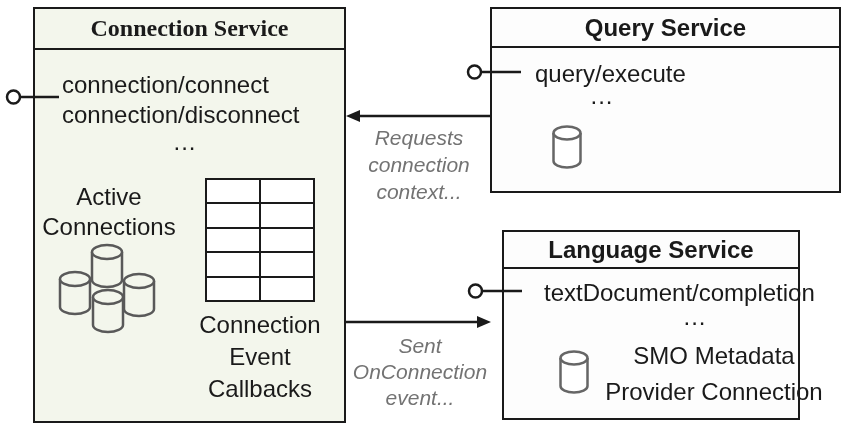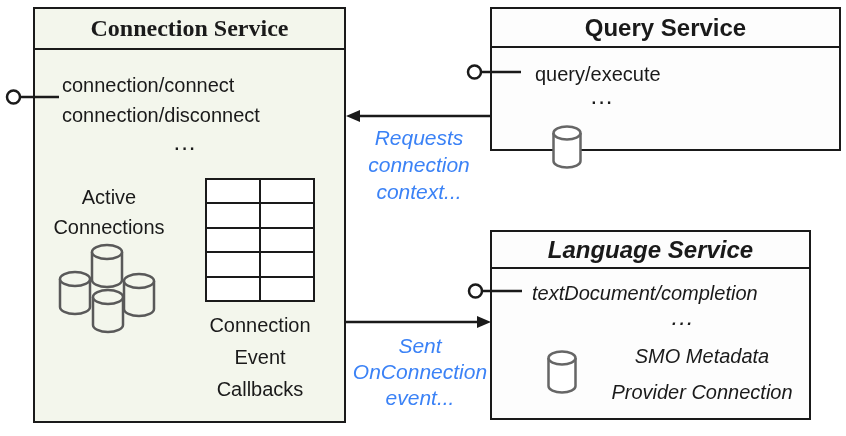--- a/index.html
+++ b/index.html
@@ -8,33 +8,33 @@
     font-family:"Liberation Sans",sans-serif;color:#1a1a1a;overflow:hidden;
   }
   .svc-box{position:absolute;border:2px solid #1a1a1a;box-sizing:border-box;}
   .svc-box.green{background:#f3f6ec;}
   .svc-box.white{background:#fdfdfd;}
   .svc-header{
     position:absolute;left:0;top:0;width:100%;box-sizing:border-box;
     border-bottom:2px solid #1a1a1a;display:flex;align-items:center;justify-content:center;
     font-weight:bold;font-size:24px;
   }
-  .txt{position:absolute;white-space:pre-line;font-size:20px;line-height:30px;}
+  .txt{position:absolute;white-space:pre-line;font-size:24px;line-height:30px;}
   .txt.center{text-align:center;}
   .ellipsis{position:absolute;font-size:24px;line-height:30px;text-align:center;letter-spacing:1px;}
   .cb-table{
     position:absolute;display:grid;
     grid-template-columns:repeat(2,1fr);grid-template-rows:repeat(5,1fr);
     background:#1a1a1a;gap:2px;padding:2px;box-sizing:border-box;
   }
   .cb-table .cell{background:#ffffff;}
   .overlay{position:absolute;left:0;top:0;width:846px;height:436px;pointer-events:none;}
   .arrow-label{
     position:absolute;font-style:italic;font-size:21px;line-height:27px;
-    text-align:center;white-space:pre-line;color:#3b82f6;
+    text-align:center;white-space:pre-line;color:#737373;
   }
   .icon-svg{position:absolute;}
 </style>
 </head>
 <body>
 
 <div class="stage">
 
   <div class="svc-box green" style="left:33px;top:7px;width:313px;height:416px;">
     <div class="svc-header" style="height:41px;font-family:Liberation Serif, serif;">Connection Service</div>
@@ -69,35 +69,35 @@
       <div class="cell"></div>
       <div class="cell"></div>
       <div class="cell"></div>
     </div>
 
     <div class="txt center" style="left:155px;top:300px;width:140px;line-height:32px;">Connection
 Event
 Callbacks</div>
   </div>
 
-  <div class="svc-box white" style="left:490px;top:7px;width:351px;height:144px;">
+  <div class="svc-box white" style="left:490px;top:7px;width:351px;height:186px;">
     <div class="svc-header" style="height:39px;">Query Service</div>
 
     <div class="txt" style="left:43px;top:50px;">query/execute</div>
     <div class="ellipsis" style="left:80px;top:72px;width:60px;">...</div>
 
     <svg class="icon-svg" style="left:60px;top:116px;" width="30" height="44" viewBox="0 0 30 44">
       <g fill="#ffffff" stroke="#666666" stroke-width="2.5">
         <path d="M1.5 8 L1.5 36 A13.5 6.5 0 0 0 28.5 36 L28.5 8"></path>
         <ellipse cx="15" cy="8" rx="13.5" ry="6.5"></ellipse>
       </g>
     </svg>
   </div>
 
-  <div class="svc-box white" style="left:490px;top:230px;width:321px;height:190px;font-style:italic;">
+  <div class="svc-box white" style="left:502px;top:230px;width:298px;height:190px;">
     <div class="svc-header" style="height:37px;">Language Service</div>
 
     <div class="txt" style="left:40px;top:46px;">textDocument/completion</div>
     <div class="ellipsis" style="left:161px;top:70px;width:60px;">...</div>
 
     <svg class="icon-svg" style="left:55px;top:118px;" width="30" height="44" viewBox="0 0 30 44">
       <g fill="#ffffff" stroke="#666666" stroke-width="2.5">
         <path d="M1.5 8 L1.5 36 A13.5 6.5 0 0 0 28.5 36 L28.5 8"></path>
         <ellipse cx="15" cy="8" rx="13.5" ry="6.5"></ellipse>
       </g>

